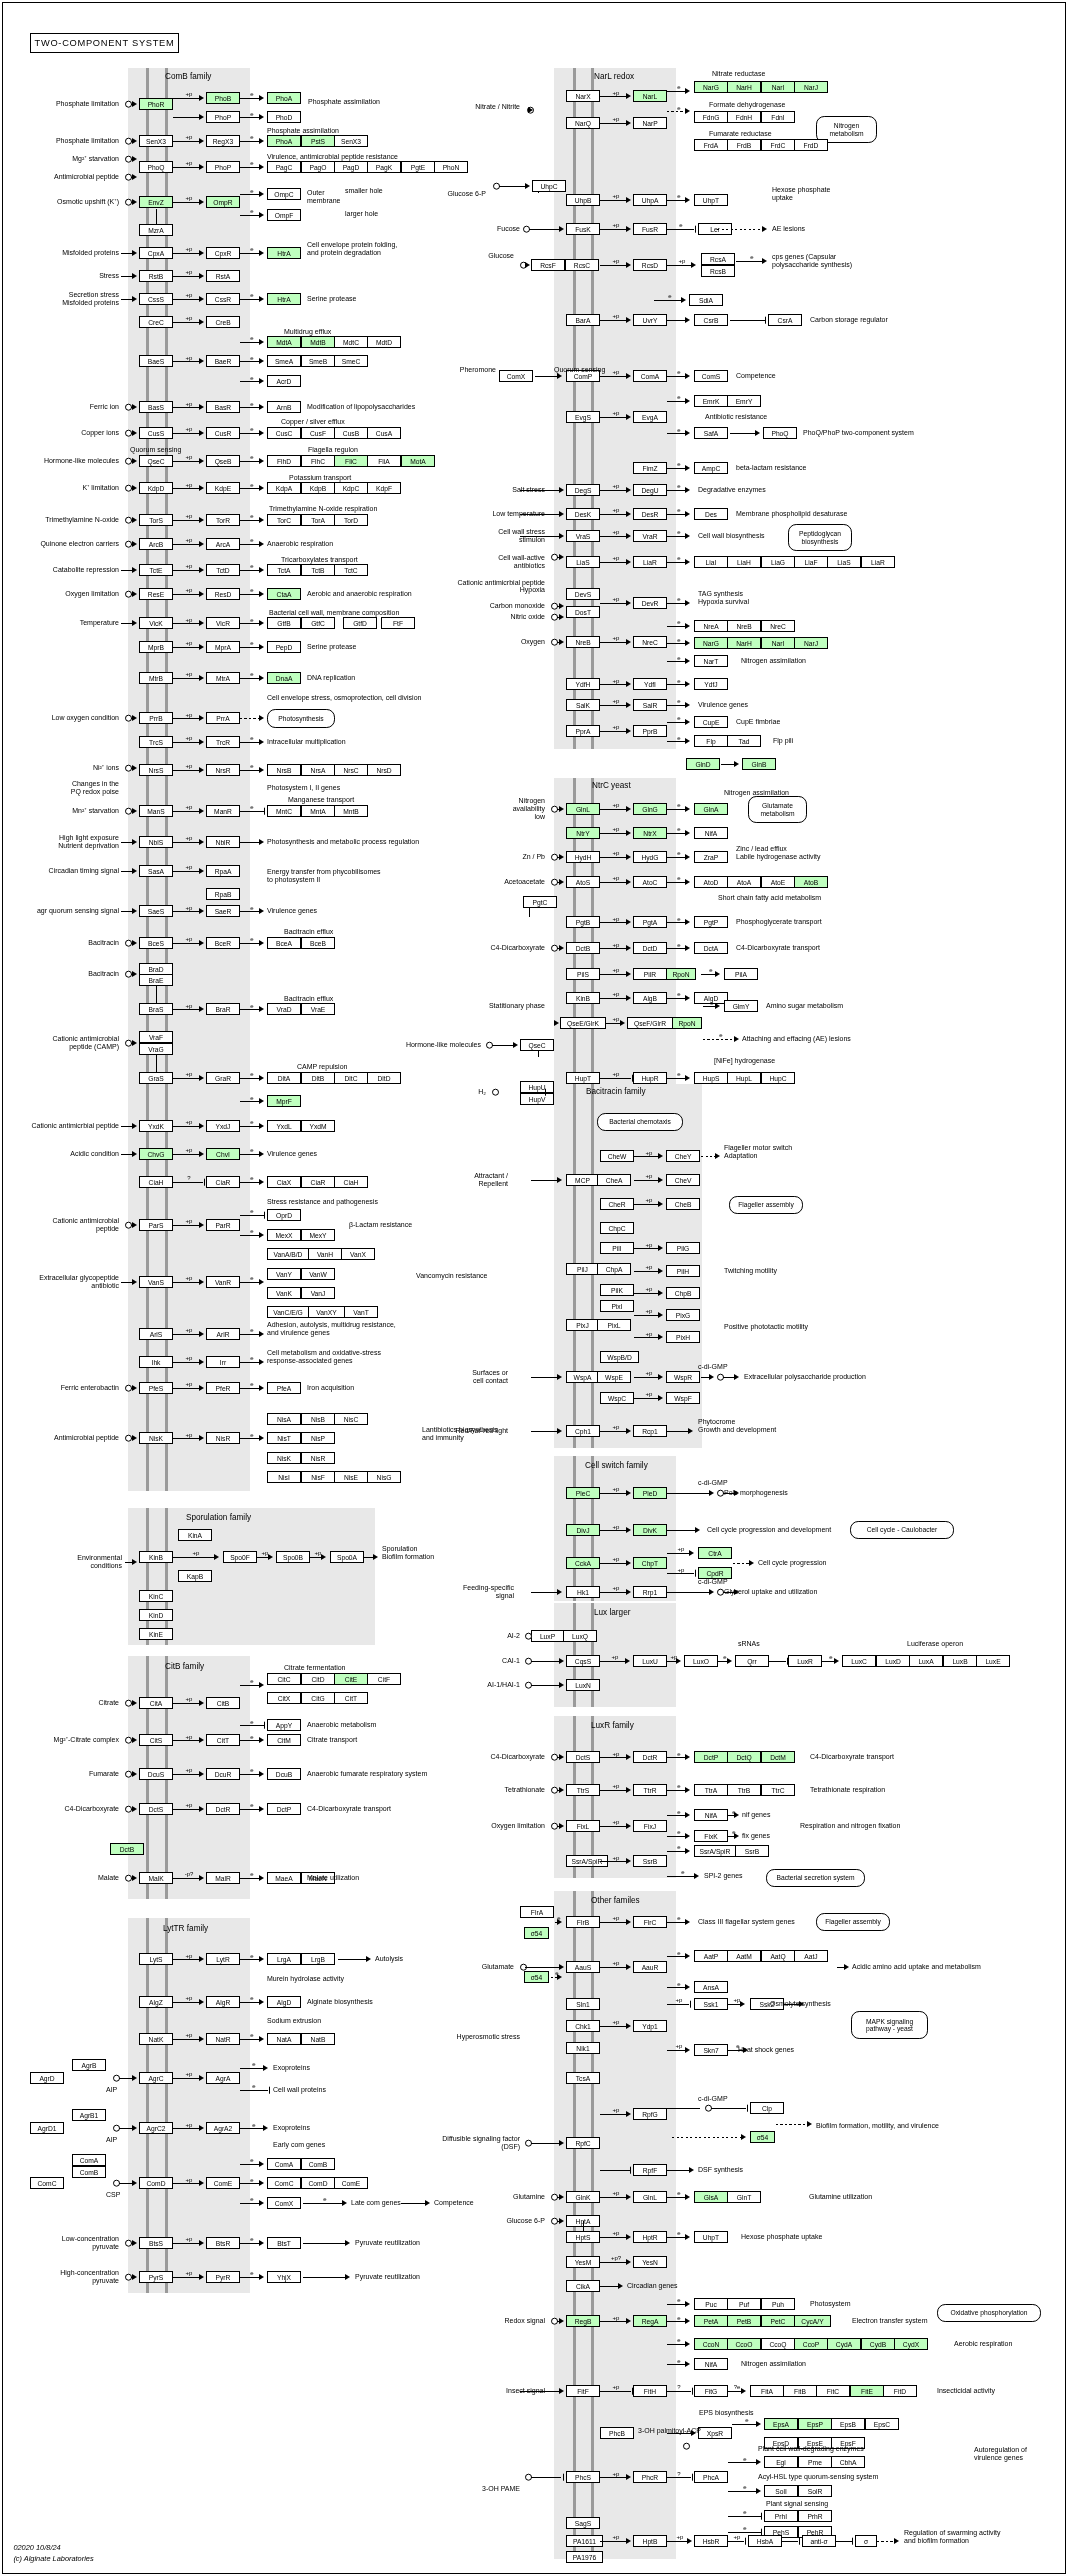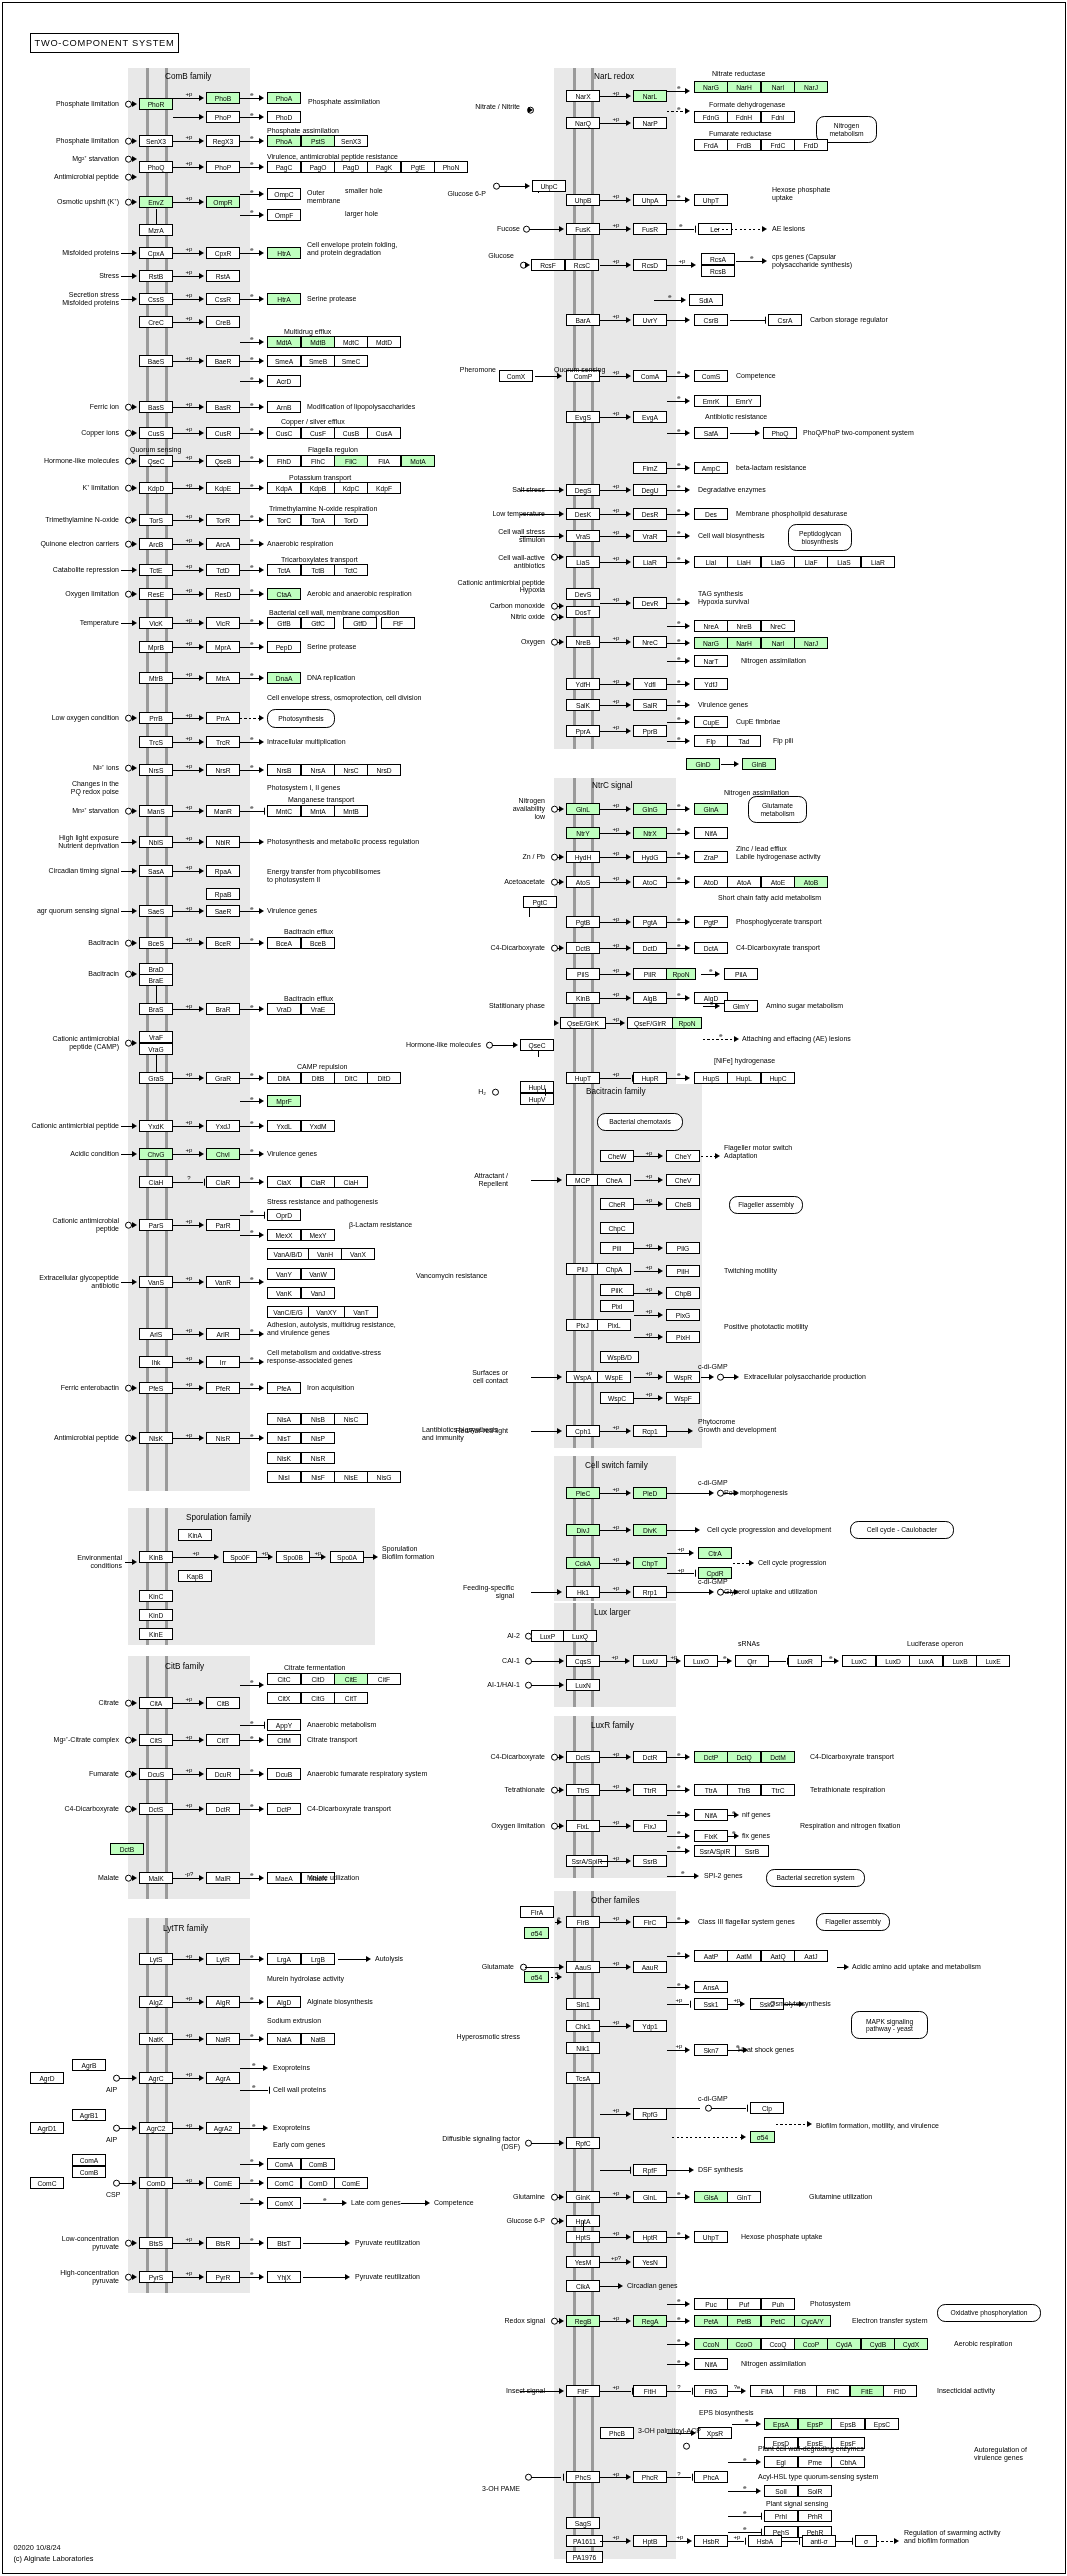--- a/index.html
+++ b/index.html
@@ -17,21 +17,21 @@
   .tx.r{transform:translate(-100%,-50%);text-align:right;}
   .rd{position:absolute;box-sizing:border-box;border:0.7px solid #000;border-radius:8.2px;background:#fff;font-size:6.7px;
     display:flex;align-items:center;justify-content:center;text-align:center;white-space:pre-line;line-height:7.4px;}
   .ci{position:absolute;width:5.2px;height:5.2px;border:0.7px solid #000;border-radius:50%;background:#fff;transform:translateY(-3.3px);}
   .ln{position:absolute;height:0.7px;background:#000;}
   .ln.d{background:repeating-linear-gradient(90deg,#000 0 2.2px,transparent 2.2px 4.5px);}
   .vl{position:absolute;width:0.7px;background:#000;}
   .ar{position:absolute;width:0;height:0;border:3px solid transparent;border-left:5.2px solid #000;transform:translateY(-3px);}
   .bb{position:absolute;width:0.7px;height:6.7px;background:#000;transform:translateY(-3.3px);}
   .fl{position:absolute;font-size:6px;transform:translate(-50%,-100%);}
-  #footer1,#footer2{position:absolute;left:13.4px;font-size:7.4px;}
+  #footer1,#footer2{position:absolute;left:13.4px;font-size:7.4px;font-style:italic;}
   #footer1{top:2543px;} #footer2{top:2554px;}
 </style>
 </head>
 <body>
 
 <div id="page">
   <div id="frame"></div>
   <div id="titlebox">
     <span>TWO-COMPONENT SYSTEM</span>
   </div>
@@ -52,21 +52,21 @@
       <div class="mb" style="left: 146px; top: 1918px; height: 375px;"></div>
       <div class="mb" style="left: 165px; top: 1918px; height: 375px;"></div>
       <div class="pnt" style="left: 163px; top: 1924px;">LytTR family</div>
       <div class="pn" style="left: 554px; top: 68px; width: 122px; height: 681px;"></div>
       <div class="mb" style="left: 573px; top: 68px; height: 681px;"></div>
       <div class="mb" style="left: 591px; top: 68px; height: 681px;"></div>
       <div class="pnt" style="left: 594px; top: 72px;">NarL redox</div>
       <div class="pn" style="left: 554px; top: 778px; width: 122px; height: 321px;"></div>
       <div class="mb" style="left: 573px; top: 778px; height: 321px;"></div>
       <div class="mb" style="left: 591px; top: 778px; height: 321px;"></div>
-      <div class="pnt" style="left: 592px; top: 781px;">NtrC signal</div>
+      <div class="pnt" style="left: 592px; top: 781px;">NtrC yeast</div>
       <div class="pn" style="left: 554px; top: 1084px; width: 148px; height: 364px;"></div>
       <div class="mb" style="left: 573px; top: 1084px; height: 364px;"></div>
       <div class="mb" style="left: 591px; top: 1084px; height: 364px;"></div>
       <div class="pnt" style="left: 586px; top: 1087px;">Bacitracin family</div>
       <div class="pn" style="left: 554px; top: 1456px; width: 122px; height: 145px;"></div>
       <div class="mb" style="left: 573px; top: 1456px; height: 145px;"></div>
       <div class="mb" style="left: 591px; top: 1456px; height: 145px;"></div>
       <div class="pnt" style="left: 585px; top: 1461px;">Cell switch family</div>
       <div class="pn" style="left: 554px; top: 1603px; width: 122px; height: 104px;"></div>
       <div class="mb" style="left: 573px; top: 1603px; height: 104px;"></div>

